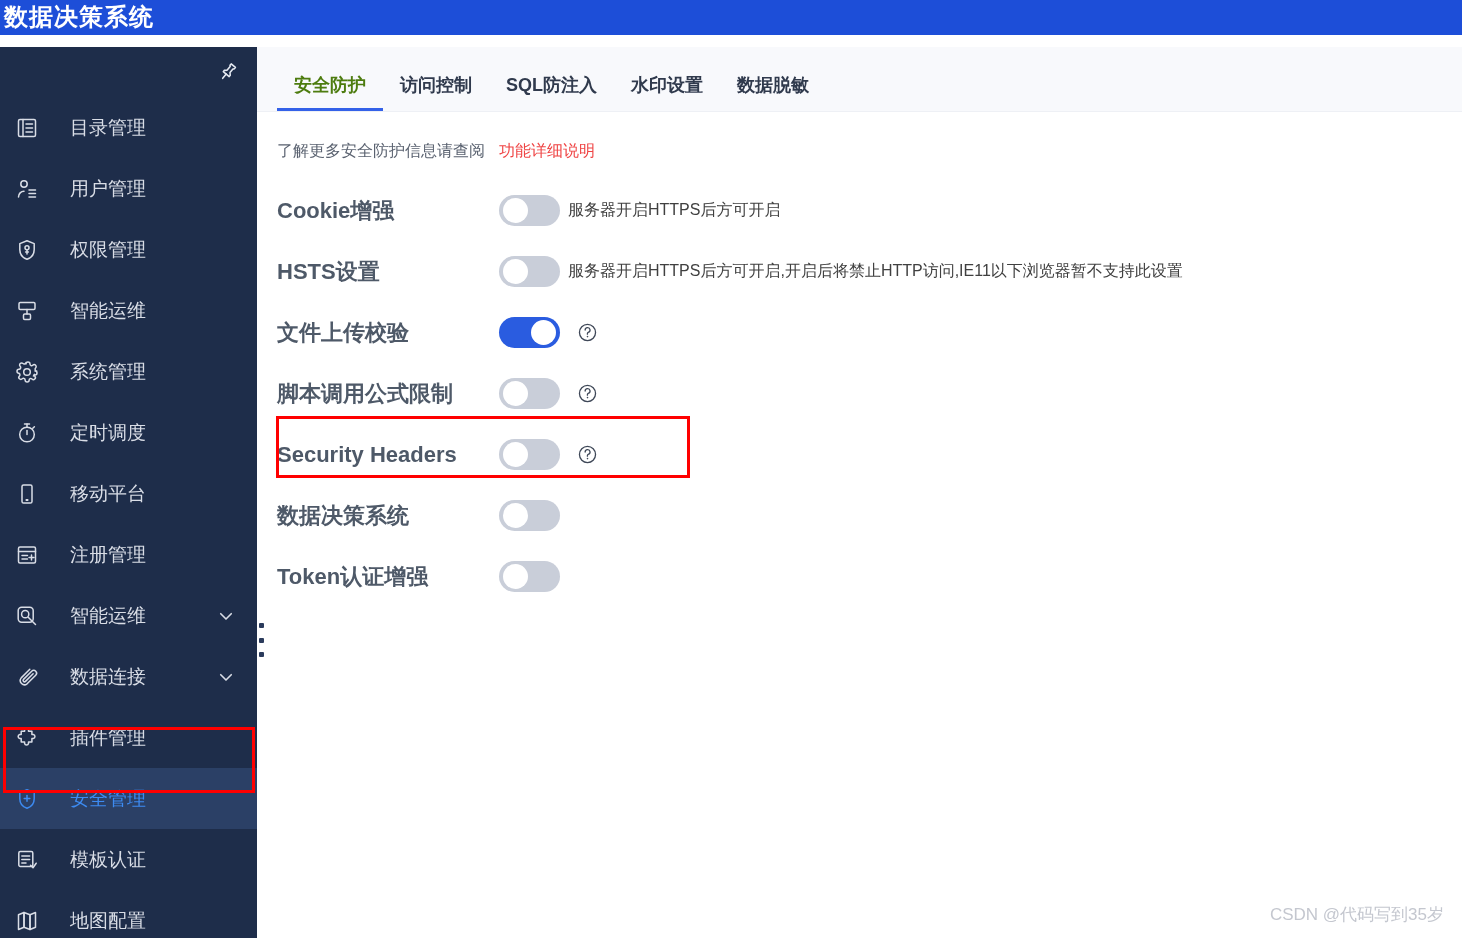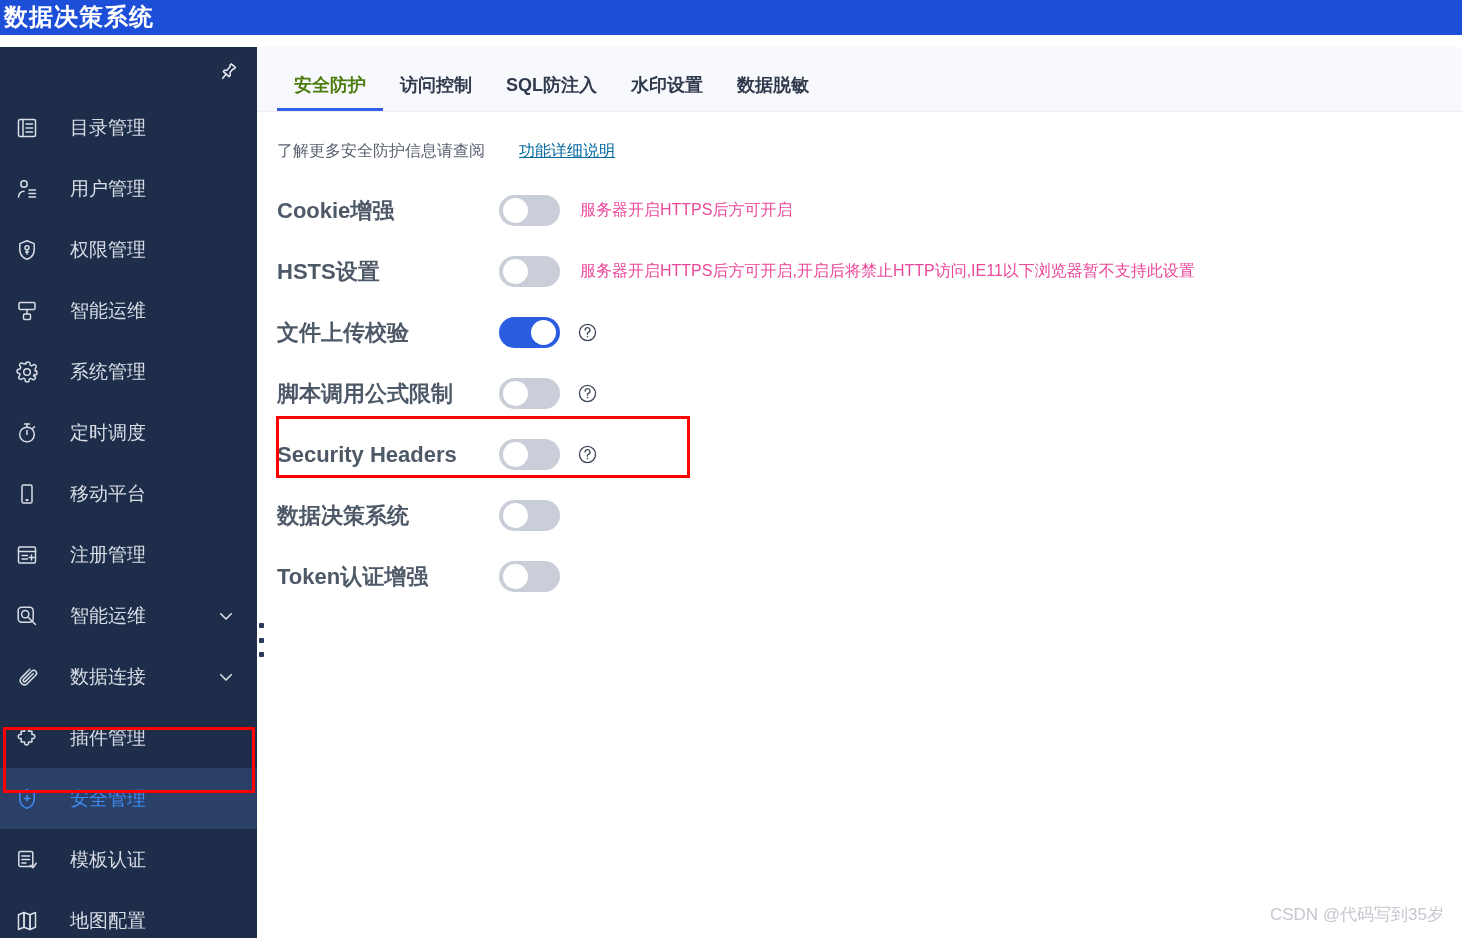--- a/index.html
+++ b/index.html
@@ -130,23 +130,22 @@
     background: #3461e8;
   }
 
   .hint-row {
     display: flex; align-items: flex-end;
     padding: 29px 0 0 20px;
     font-size: 16px;
     color: #5a6270;
   }
   .hint-link {
-    margin-left: 34px;
-    color: #0369a1;
-    text-decoration: underline;
+    margin-left: 14px;
+    color: #ef4444;
     cursor: pointer;
   }
 
   .settings {
     padding: 18px 0 0 20px;
   }
   .setting-row {
     position: relative;
     display: flex; align-items: center;
     height: 61px;
@@ -179,23 +178,23 @@
   .switch.on .knob { left: 32px; }
 
   .help-icon {
     width: 21px; height: 21px;
     margin-left: 17px;
     flex: 0 0 21px;
     cursor: pointer;
   }
 
   .setting-desc {
-    margin-left: 20px;
+    margin-left: 8px;
     font-size: 16px;
-    color: #ec4899;
+    color: #404040;
     white-space: nowrap;
   }
 
   
   .anno-box-row {
     position: absolute;
     left: 276px; top: 416px;
     width: 414px; height: 62px;
     border: 3px solid #ff0000;
     pointer-events: none;

